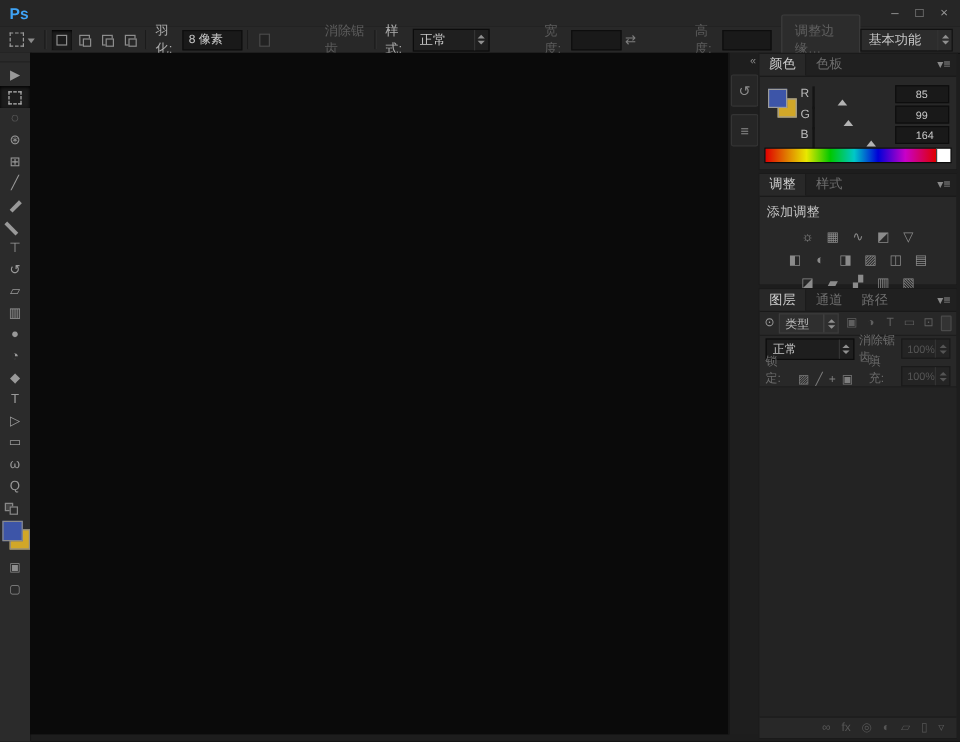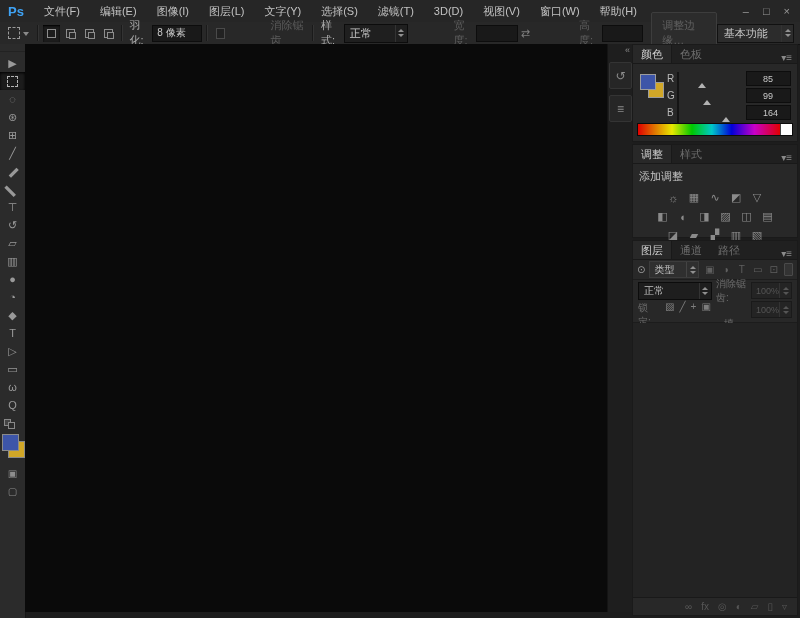--- a/index.html
+++ b/index.html
@@ -64,21 +64,21 @@
             border-left:1px solid #141414;display:flex;flex-direction:column;align-items:center;}
   .md-expand{color:#8a8a8a;font-size:9px;height:12px;line-height:12px;align-self:flex-end;padding-right:3px;}
   .md-btn{width:21px;height:25px;border:1px solid #343434;background:#262626;margin-top:6px;
           display:flex;align-items:center;justify-content:center;color:#8c8c8c;font-size:12px;border-radius:2px;}
   
   .dock{position:absolute;left:632px;top:44px;width:166px;bottom:2px;display:flex;flex-direction:column;gap:2px;}
   .panel{background:#282828;border:1px solid #1a1a1a;display:flex;flex-direction:column;}
   .panel-color{height:96px;}
   .panel-adjust{height:92px;}
   .panel-layers{flex:1;}
-  .tabbar{height:18px;background:#202020;display:flex;align-items:flex-end;border-bottom:1px solid #191919;}
+  .tabbar{height:18px;background:#202020;display:flex;align-items:center;border-bottom:1px solid #191919;}
   .tab{font-size:11px;color:#6e6e6e;padding:0 8px;line-height:18px;}
   .tab.active{background:#282828;color:#cecece;border-right:1px solid #191919;}
   .panel-menu{margin-left:auto;color:#8a8a8a;font-size:10px;padding-right:5px;}
   
   .color-body{position:relative;flex:1;padding:6px 6px 0 34px;}
   .cp-swatches{position:absolute;left:7px;top:10px;width:26px;height:26px;}
   .cp-fg{position:absolute;left:0;top:0;width:14px;height:14px;border:1px solid #9c9c9c;z-index:2;}
   .cp-bg{position:absolute;left:8px;top:8px;width:14px;height:14px;border:1px solid #9c9c9c;}
   .ch-row{display:flex;align-items:center;height:17px;}
   .ch-label{width:12px;color:#b9b9b9;font-size:10px;}
@@ -104,45 +104,32 @@
   .lp-ficon{color:#5f5f5f;font-size:10px;width:13px;text-align:center;}
   .lp-toggle{margin-left:auto;width:7px;height:11px;border:1px solid #4a4a4a;background:#333;border-radius:1px;}
   .lp-blend{height:21px;display:flex;align-items:center;padding:0 5px;gap:4px;}
   .blend-select{width:92px;height:16px;background:#1e1e1e;border:1px solid #0c0c0c;color:#c3c3c3;
                 font-size:10px;display:flex;align-items:center;padding-left:5px;}
   .dim-label{color:#6b6b6b;font-size:10px;}
   .dim-val{width:36px;height:15px;background:#242424;border:1px solid #1a1a1a;color:#555;
            font-size:9px;display:flex;align-items:center;padding-left:4px;}
   .dim-val .spin .up{border-bottom-color:#555;}
   .dim-val .spin .dn{border-top-color:#555;}
-  .lp-lock{height:21px;display:flex;align-items:flex-start;padding:0 5px;gap:5px;border-bottom:1px solid #1c1c1c;}
+  .lp-lock{height:21px;display:flex;align-items:flex-end;padding:0 5px;gap:5px;border-bottom:1px solid #1c1c1c;}
   .lock-icon{color:#7e7e7e;font-size:10px;}
   .lp-list{flex:1;background:#232323;}
   .lp-bottom{height:17px;background:#282828;border-top:1px solid #191919;display:flex;align-items:center;
              justify-content:flex-end;gap:9px;padding-right:10px;}
   .lp-bbtn{color:#565656;font-size:10px;line-height:1;}
 </style>
 </head>
 <body>
 
 <div class="menubar" data-name="menu-bar">
   <span class="ps-logo" data-name="photoshop-logo">Ps</span>
-  <div id="menu-items" data-name="menu-items" style="display:flex;">
-      <span class="menu-item" data-name="menu-item">文件(F)</span>
-      <span class="menu-item" data-name="menu-item">编辑(E)</span>
-      <span class="menu-item" data-name="menu-item">图像(I)</span>
-      <span class="menu-item" data-name="menu-item">图层(L)</span>
-      <span class="menu-item" data-name="menu-item">文字(Y)</span>
-      <span class="menu-item" data-name="menu-item">选择(S)</span>
-      <span class="menu-item" data-name="menu-item">滤镜(T)</span>
-      <span class="menu-item" data-name="menu-item">3D(D)</span>
-      <span class="menu-item" data-name="menu-item">视图(V)</span>
-      <span class="menu-item" data-name="menu-item">窗口(W)</span>
-      <span class="menu-item" data-name="menu-item">帮助(H)</span>
-    </div>
   <div class="win-controls" data-name="window-controls">
     <span data-name="minimize-button">–</span>
     <span data-name="maximize-button">□</span>
     <span data-name="close-button">×</span>
   </div>
 </div>
 
 <div class="optionsbar" data-name="tool-options-bar">
   <div class="tool-preset" data-name="tool-preset-picker">
     <span class="tp-glyph" data-name="marquee-tool-icon"></span>

